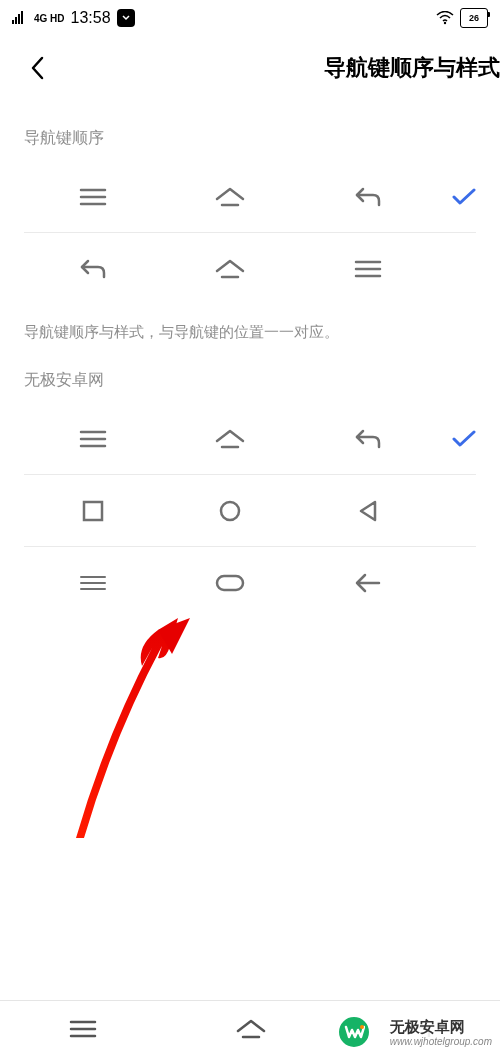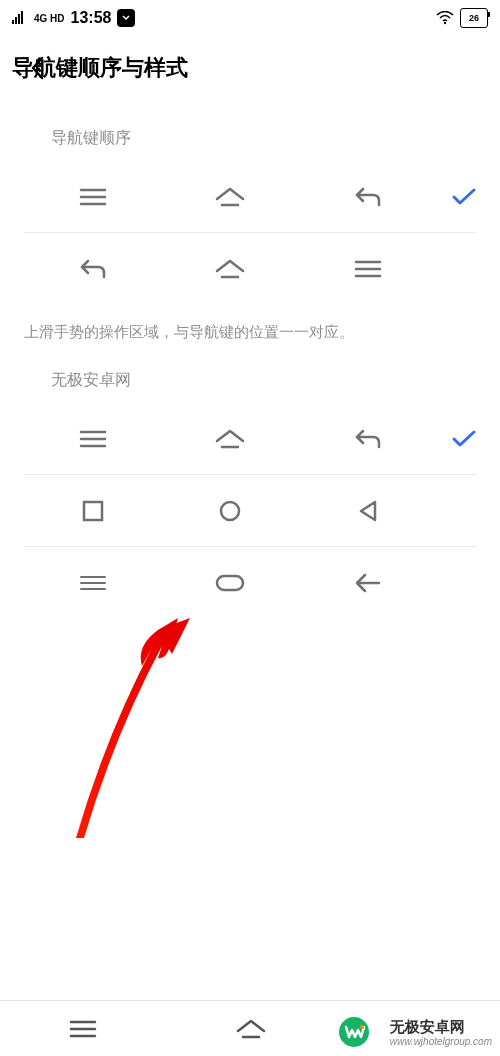--- a/index.html
+++ b/index.html
@@ -17,21 +17,21 @@
       align-items: center;
       justify-content: space-between;
       padding: 17px 12px;
       font-size: 14px;
       font-weight: 500;
       color: #000;
     }
     .status-left { display: flex; align-items: center; gap: 6px; }
     .status-right { display: flex; align-items: center; gap: 6px; }
     .net-icon { font-size: 10px; line-height: 1; display: inline-block; }
-    .time { font-weight: 700; font-size: 16px; }
+    .time { font-weight: 400; font-size: 16px; }
     .notif-icon {
       width: 18px; height: 18px;
       background: #000;
       border-radius: 4px;
       display: flex;
       align-items: center;
       justify-content: center;
     }
     .battery-box {
       width: 28px; height: 20px;
@@ -52,39 +52,38 @@
       width: 2px;
       height: 5px;
       background: #000;
       border-radius: 0 1px 1px 0;
     }
     .header {
       height: 64px;
       position: relative;
       display: flex;
       align-items: center;
-      justify-content: flex-start;
+      justify-content: flex-end;
       margin-left: 12px;
     }
     .back-btn {
       position: absolute;
       left: 18px;
       top: 50%;
       transform: translateY(-50%);
     }
     .page-title {
       font-size: 22px;
       font-weight: 600;
       color: #000;
     }
     .section-label {
       font-size: 16px;
       color: #8e8e8e;
       padding: 28px 24px 12px;
-      margin-left: 27px;
     }
     .row-group {
       padding: 0 24px;
     }
     .option-row {
       display: flex;
       align-items: center;
       height: 72px;
       border-bottom: 1px solid #eaeaea;
       gap: 0;
@@ -231,21 +230,21 @@
       <svg width="28" height="20" viewBox="0 0 28 20">
           <line x1="2" y1="3" x2="26" y2="3" stroke="#707070" stroke-width="2.5" stroke-linecap="round"></line>
           <line x1="2" y1="10" x2="26" y2="10" stroke="#707070" stroke-width="2.5" stroke-linecap="round"></line>
           <line x1="2" y1="17" x2="26" y2="17" stroke="#707070" stroke-width="2.5" stroke-linecap="round"></line>
         </svg>
     </div>
     <div class="spacer-check"></div>
   </div>
 </div>
 
-<div class="hint">上滑手势的操作区域，与导航键的位置一一对应。</div>
+<div class="hint">导航键顺序与样式，与导航键的位置一一对应。</div>
 
 <div class="section-label">无极安卓网</div>
 <div class="row-group">
   <div class="option-row">
     <div class="icon-slot">
       <svg width="28" height="20" viewBox="0 0 28 20">
           <line x1="2" y1="3" x2="26" y2="3" stroke="#707070" stroke-width="2.5" stroke-linecap="round"></line>
           <line x1="2" y1="10" x2="26" y2="10" stroke="#707070" stroke-width="2.5" stroke-linecap="round"></line>
           <line x1="2" y1="17" x2="26" y2="17" stroke="#707070" stroke-width="2.5" stroke-linecap="round"></line>
         </svg>

